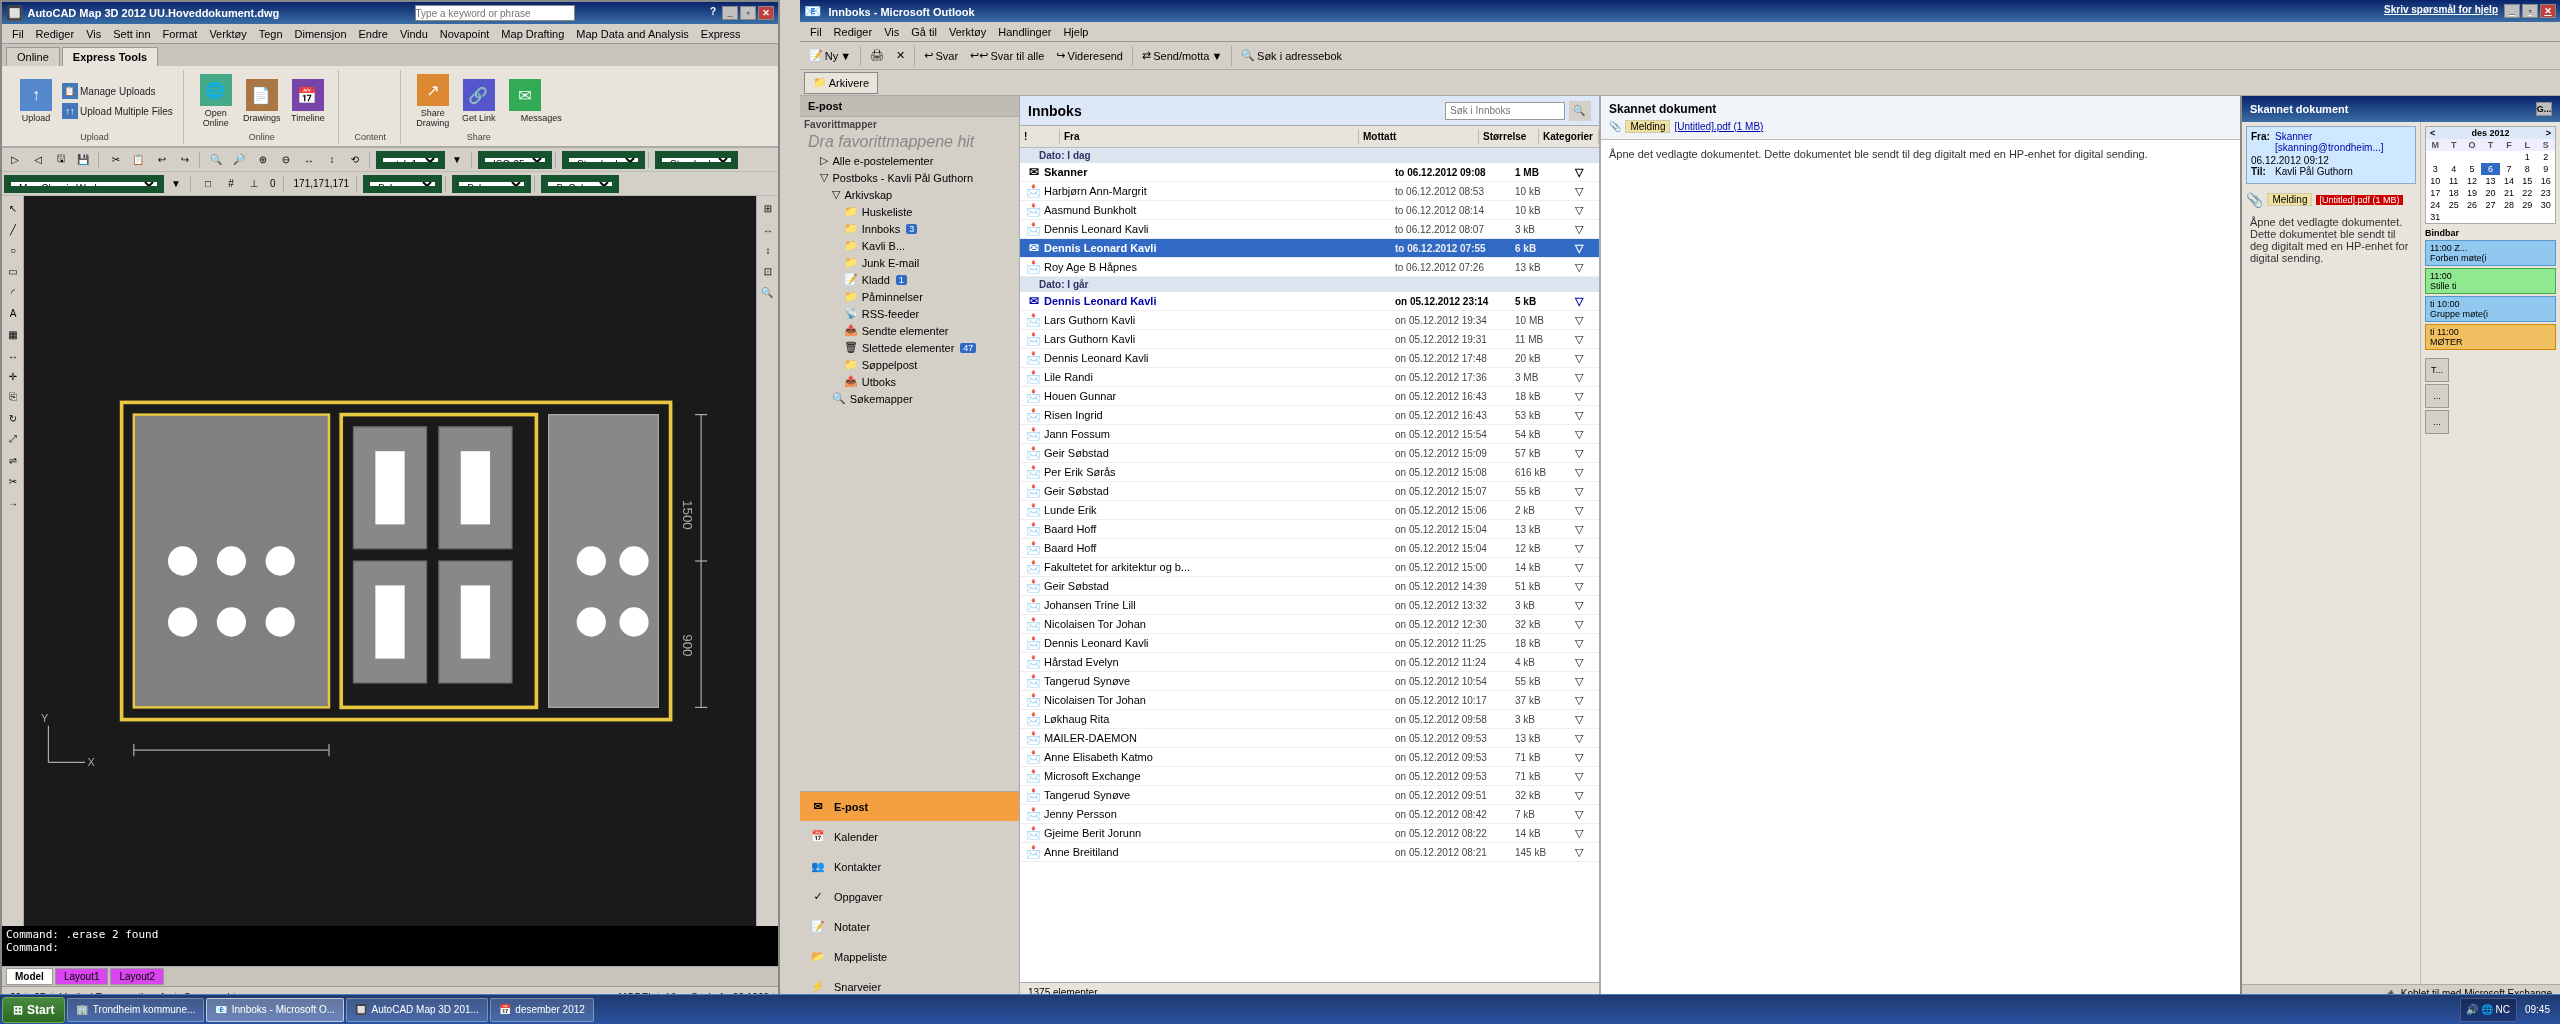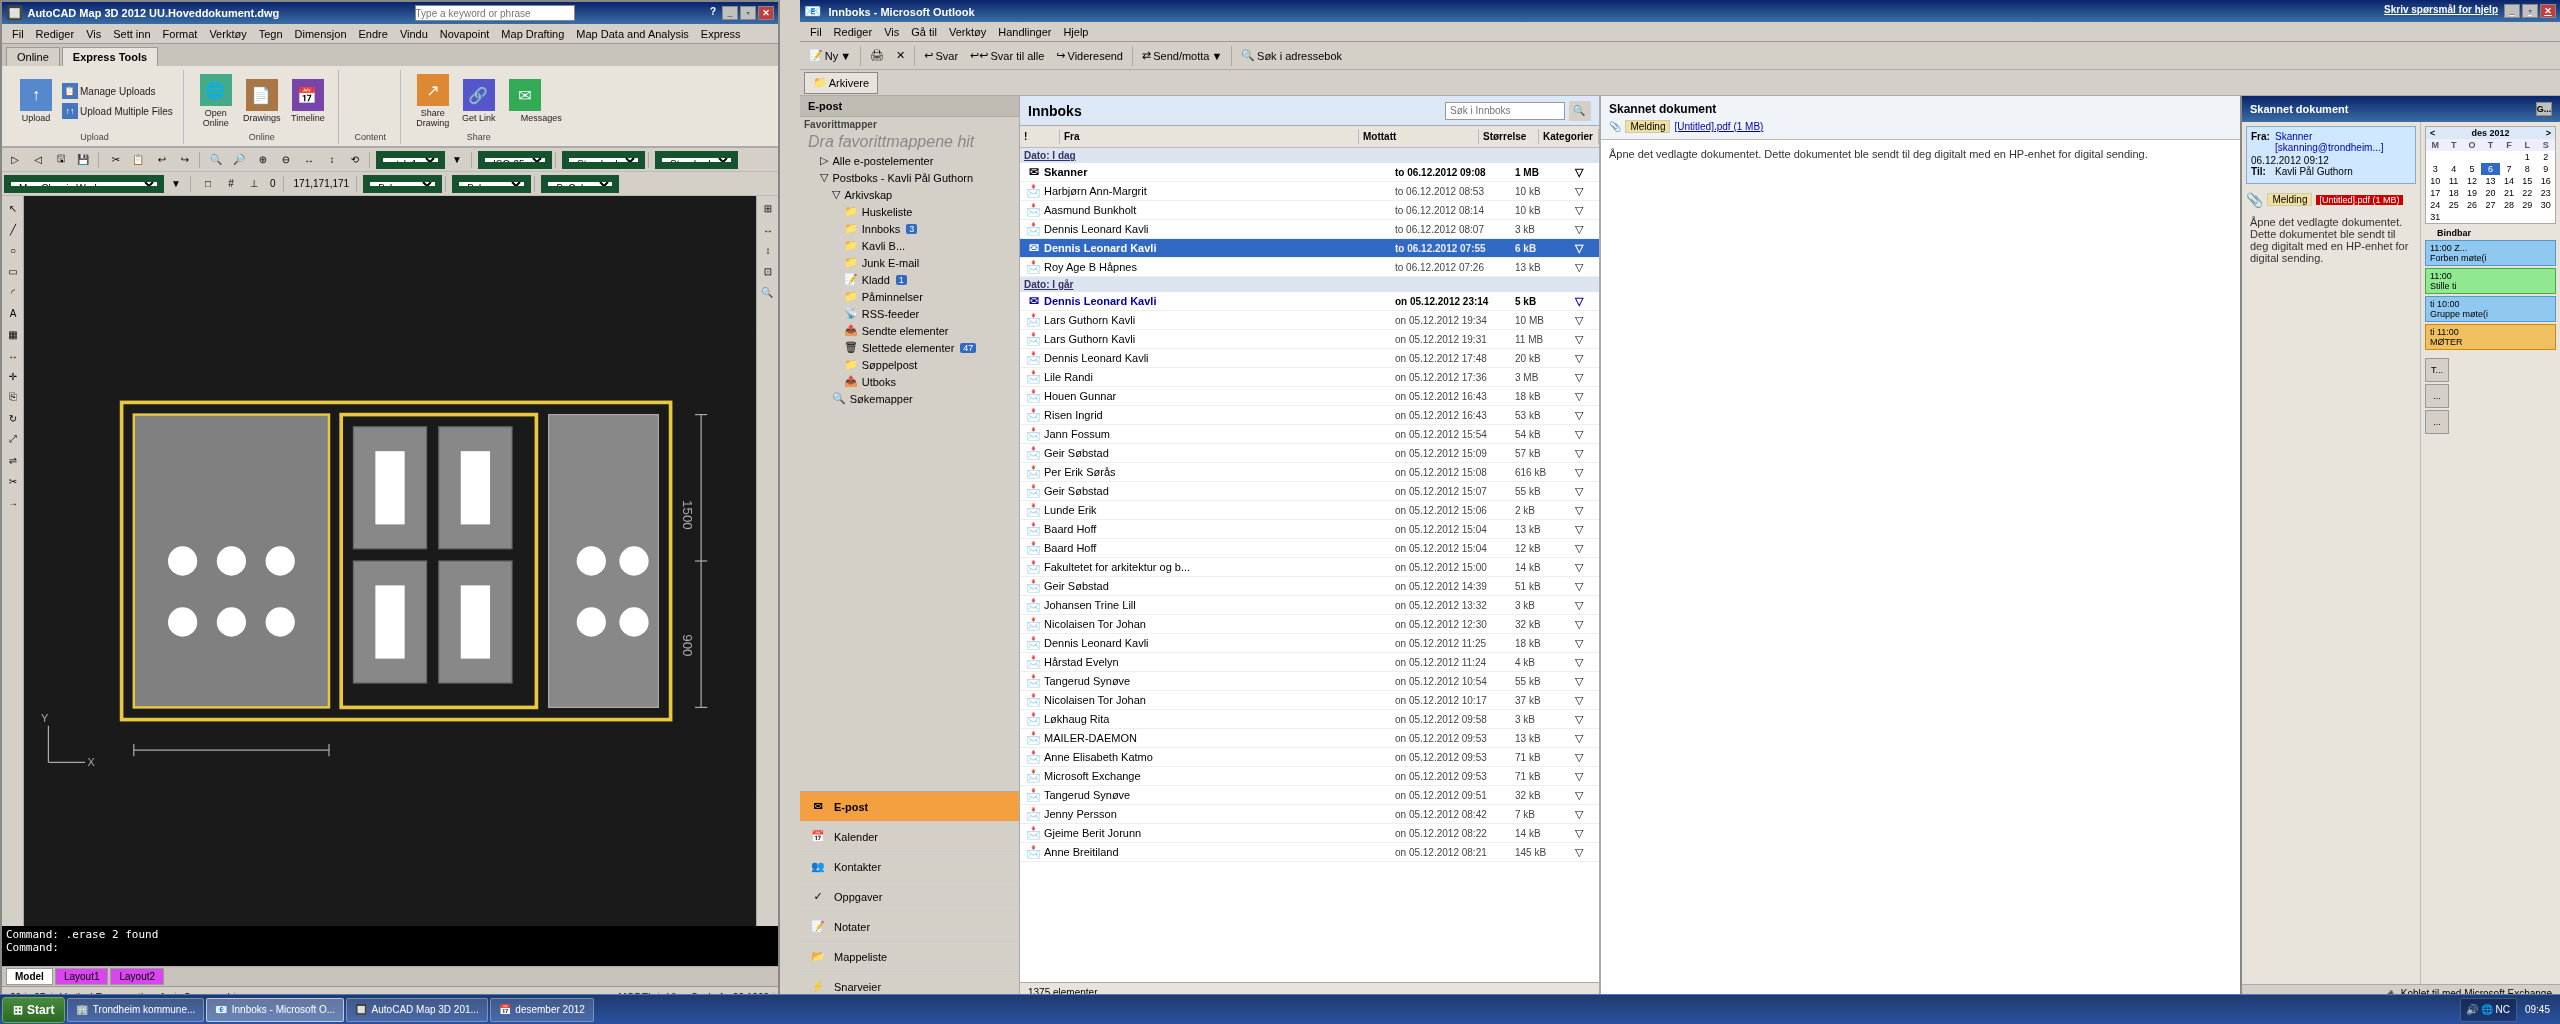--- a/index.html
+++ b/index.html
@@ -234,23 +234,22 @@
       padding: 2px 4px; border-right: 1px solid #bbb; cursor: pointer;
     }
     .col-icons { width: 40px; }
     .col-from { flex: 1; }
     .col-received { width: 120px; }
     .col-size { width: 60px; }
     .col-cat { width: 60px; }
 
     .inbox-list { flex: 1; overflow-y: auto; }
     .date-group {
-      background: #dce4f0; padding: 2px 4px; font-size: 10px; font-weight: bold;
+      background: #dce4f0; padding: 2px 19px; font-size: 10px; font-weight: bold;
       color: #336;
-      text-decoration: underline;
     }
     .email-row {
       display: flex; align-items: center; padding: 2px 4px; border-bottom: 1px solid #eee;
       cursor: pointer; font-size: 11px;
     }
     .email-row.unread { font-weight: bold; }
     .email-row.selected { background: #316ac5; color: white; }
     .email-row.blue-unread { color: #0000aa; font-weight: bold; }
     .email-icon { width: 20px; display: flex; align-items: center; justify-content: center; font-size: 12px; }
     .email-from { flex: 1; overflow: hidden; text-overflow: ellipsis; white-space: nowrap; }
@@ -1208,21 +1207,21 @@
                 <div class="sk-cal-cell">25</div>
                 <div class="sk-cal-cell">26</div>
                 <div class="sk-cal-cell">27</div>
                 <div class="sk-cal-cell">28</div>
                 <div class="sk-cal-cell">29</div>
                 <div class="sk-cal-cell">30</div>
                 <div class="sk-cal-cell">31</div>
               </div>
             </div>
 
-            <div style="font-size:9px; font-weight:bold; margin:2px 12px;">Bindbar</div>
+            <div style="font-size:9px; font-weight:bold; margin:2px 0;">Bindbar</div>
             <div class="sk-appointment">
               <div>11:00 Z...</div>
               <div>Forben møte(i</div>
             </div>
             <div class="sk-appointment green">
               <div>11:00</div>
               <div>Stille ti</div>
             </div>
             <div class="sk-appointment">
               <div>ti 10:00</div>

